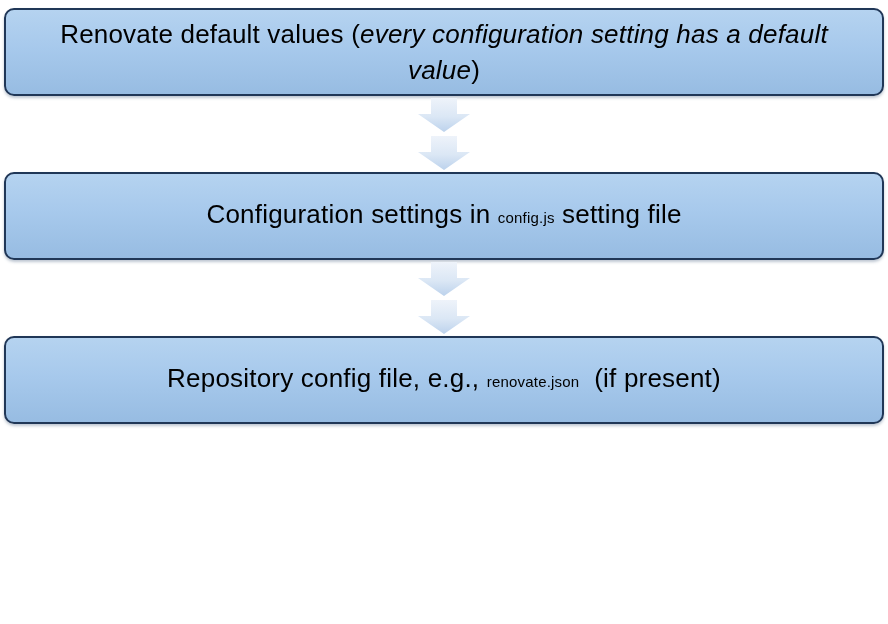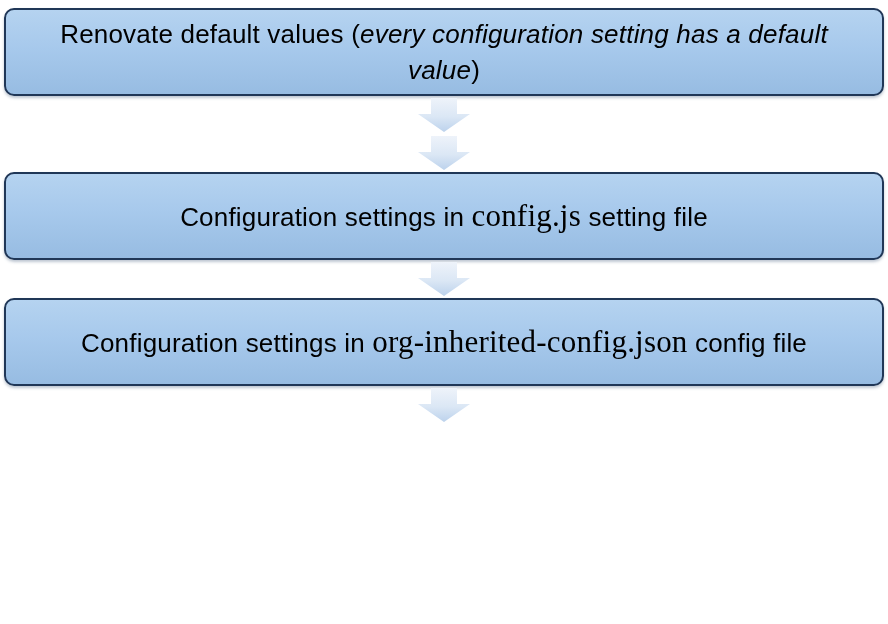--- a/index.html
+++ b/index.html
@@ -38,22 +38,22 @@
   }
   .box-text {
     font-size: 26px;
     line-height: 36px;
     color: #000000;
     letter-spacing: 0.2px;
   }
   .box-text span { white-space: pre-wrap; }
   .seg-italic { font-style: italic; }
   .seg-mono {
-    font-family: Liberation Serif, serif;
-    font-size: 31px;
+    font-family: Liberation Sans, sans-serif;
+    font-size: 15px;
   }
   .arrow-wrap {
     flex: 0 0 auto;
     height: 38px;
     display: flex;
     align-items: center;
     justify-content: center;
   }
   .down-arrow {
     display: block;
@@ -102,24 +102,24 @@
   <div class="flow-box">
     <div class="box-text"><span>Configuration settings in </span><span class="seg-mono">config.js</span><span> setting file</span></div>
   </div>
 
   <div class="arrow-wrap">
     <svg class="down-arrow" viewBox="0 0 52 34" preserveAspectRatio="none">
       <polygon points="13,0 39,0 39,16 52,16 26,34 0,16 13,16" fill="url(#arrowGrad)"></polygon>
     </svg>
   </div>
 
-  <div class="flow-box">
-    <div class="box-text"><span>Configuration settings in </span><span class="seg-mono">org-inherited-config.json</span><span> config file</span></div>
-  </div>
 
   <div class="arrow-wrap">
     <svg class="down-arrow" viewBox="0 0 52 34" preserveAspectRatio="none">
       <polygon points="13,0 39,0 39,16 52,16 26,34 0,16 13,16" fill="url(#arrowGrad)"></polygon>
     </svg>
   </div>
 
+  <div class="flow-box">
+    <div class="box-text"><span>Repository config file, e.g., </span><span class="seg-mono">renovate.json</span><span>  (if present)</span></div>
+  </div>
 
 </div>
 
 </body></html>

